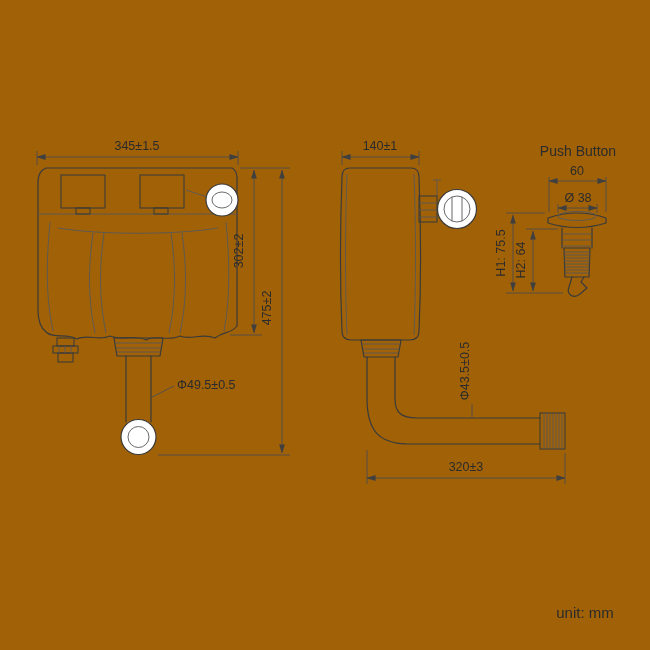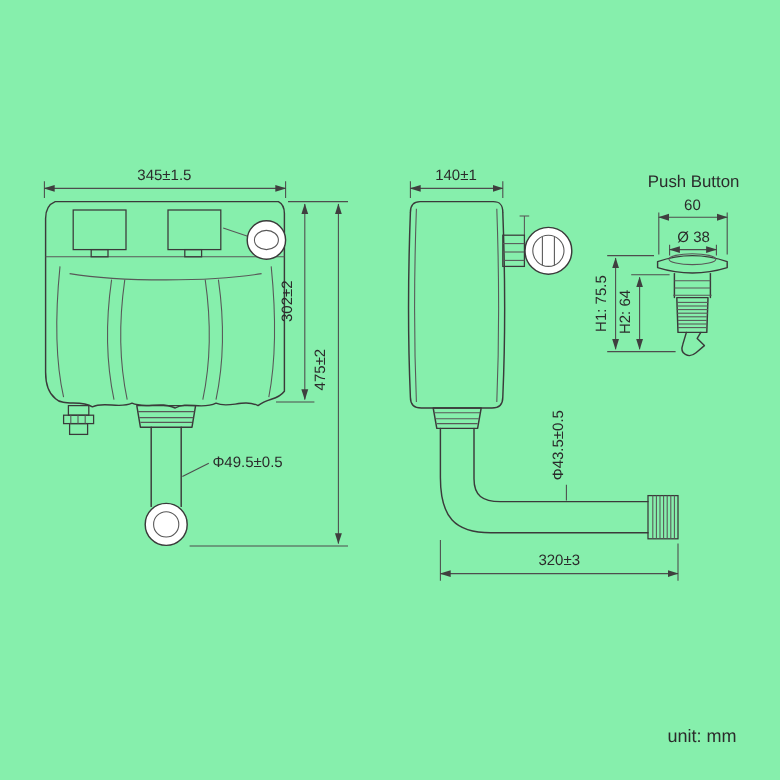--- a/index.html
+++ b/index.html
@@ -1,16 +1,16 @@
 <!DOCTYPE html>
 <html><head>
 <meta charset="utf-8">
 <style>
   html,body{margin:0;padding:0;background:#fff;}
-  .canvas{position:relative;width:650px;height:650px;background:#86efac;overflow:hidden;}
+  .canvas{position:relative;width:650px;height:650px;background:#a16207;overflow:hidden;}
   svg text{font-family:"Liberation Sans","DejaVu Sans",sans-serif;fill:#2b2b2b;}
   .obj{fill:none;stroke:#3a3a3a;stroke-width:1.2;stroke-linejoin:round;stroke-linecap:round;}
   .objw{fill:#ffffff;stroke:#3a3a3a;stroke-width:1.2;}
   .objr{fill:none;stroke:#3a3a3a;stroke-width:1.05;}
   .obj-thin{fill:none;stroke:#585858;stroke-width:0.9;}
   .ext{stroke:#4d4d4d;stroke-width:0.9;fill:none;}
   .dim{stroke:#4d4d4d;stroke-width:0.9;fill:none;marker-start:url(#arr);marker-end:url(#arr);}
   .dimtext{font-size:12.5px;}
   .title{font-size:14px;}
   .unit{font-size:15px;}

